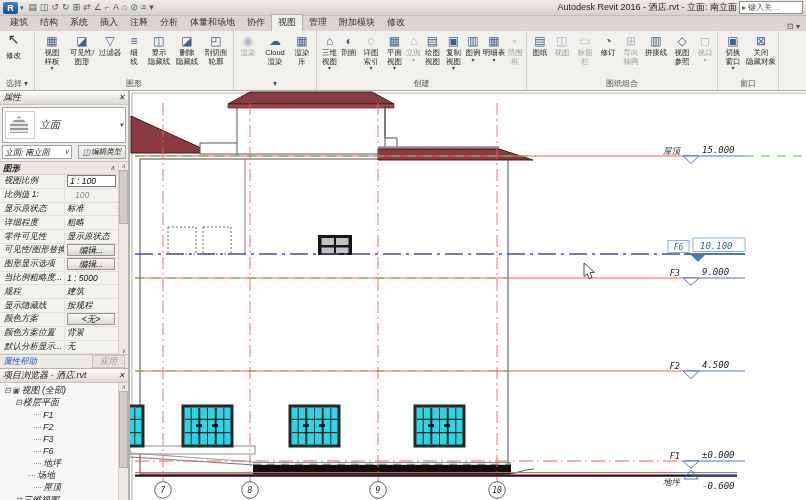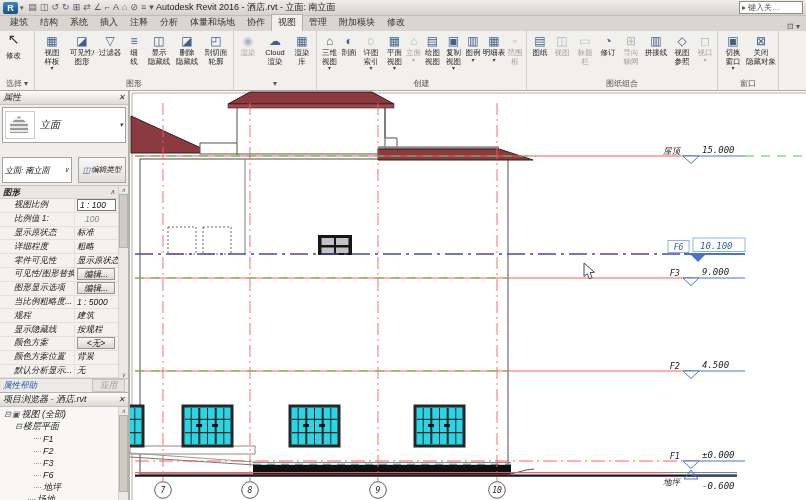--- a/index.html
+++ b/index.html
@@ -5,21 +5,21 @@
   html,body{margin:0;padding:0;}
   body{width:806px;height:500px;overflow:hidden;font-family:"Liberation Sans",sans-serif;background:#ece9e4;}
   .app{position:relative;width:806px;height:500px;}
 
   
   .titlebar{height:15px;display:flex;align-items:center;background:linear-gradient(#efede9,#d6d2cb);border-bottom:1px solid #c2beb7;padding:0 3px;gap:2px;}
   .rlogo{width:15px;height:12px;flex:none;background:linear-gradient(#3c86c4,#14528c);color:#fff;font-size:9px;font-weight:bold;text-align:center;line-height:12px;border-radius:2px;}
   .logocaret{font-size:7px;color:#555;}
   .qat{display:flex;gap:3px;margin-left:3px;}
   .qat span{font-size:9px;line-height:13px;color:#4e5a66;}
-  .title{flex:1;text-align:left;font-size:9px;color:#222;white-space:nowrap;overflow:hidden;}
+  .title{flex:1;text-align:right;font-size:9px;color:#222;white-space:nowrap;overflow:hidden;}
   .search{flex:none;width:58px;height:11px;background:#fff;border:1px solid #8f8b85;display:flex;align-items:center;font-size:8px;color:#555;padding:0 2px;gap:2px;overflow:hidden;}
 
   
   .tabs{height:15px;display:flex;align-items:flex-end;background:#d9d5cf;padding-left:4px;font-size:9px;}
   .tab{padding:1px 6px 2px;color:#333;white-space:nowrap;}
   .tab.active{background:#f2f0ec;border:1px solid #b5b1aa;border-bottom:none;}
   .tabspacer{flex:1;}
   .tabmin{font-size:8px;color:#555;padding:0 6px;}
 
   
@@ -37,31 +37,31 @@
   
   .main{display:flex;height:410px;background:#c2410c;font-style:italic;}
   .left{width:128px;flex:none;display:flex;flex-direction:column;background:#f0eeec;border-right:2px solid #b4b0aa;}
   .phead{height:13px;flex:none;display:flex;align-items:center;background:linear-gradient(#fcfbfa,#dedad4);border-bottom:1px solid #c6c2bc;font-size:9px;color:#222;padding:0 3px;}
   .phead .x{margin-left:auto;font-size:8px;color:#333;}
   .typesel{flex:none;height:32px;margin:2px;background:#fff;border:1px solid #a6a29c;display:flex;align-items:center;padding:1px 2px;}
   .tsicon{width:28px;height:26px;border:1px solid #d0ccc6;margin-right:5px;position:relative;}
   .tsglyph{position:absolute;left:4px;top:4px;width:18px;height:17px;background:repeating-linear-gradient(#9a9a9a 0 2px,#e8e8e8 2px 4px);clip-path:polygon(50% 0,100% 45%,100% 100%,0 100%,0 45%);}
   .tslabel{font-size:10px;color:#222;}
   .tscaret{margin-left:auto;font-size:7px;color:#444;}
-  .viewrow{flex:none;height:26px;display:flex;gap:6px;margin:12px 2px 2px;}
+  .viewrow{flex:none;height:14px;display:flex;gap:6px;margin:0 2px 2px;}
   .viewsel{flex:1;background:#fff;border:1px solid #a6a29c;font-size:8px;display:flex;align-items:center;padding:0 2px;white-space:nowrap;overflow:hidden;}
   .viewsel .dd{margin-left:auto;font-size:7px;color:#444;}
   .edittype{flex:none;width:46px;background:linear-gradient(#f9f8f7,#e2dfda);border:1px solid #a6a29c;font-size:7.5px;display:flex;align-items:center;justify-content:center;gap:1px;color:#222;white-space:nowrap;overflow:hidden;}
   .etico{color:#3e628e;font-size:8px;}
   .pgrid{flex:1;display:flex;border-top:1px solid #c6c2bc;background:#f4f2ef;overflow:hidden;}
   .pgridrows{flex:1;overflow:hidden;}
   .sechead{height:12px;line-height:12px;font-size:8.5px;font-weight:bold;color:#222;background:#eae7e3;border-bottom:1px solid #d6d3cd;padding:0 3px;display:flex;}
   .sechead .chev{margin-left:auto;font-weight:normal;font-size:7px;color:#555;}
   .prow{height:12.8px;display:flex;align-items:center;border-bottom:1px solid #e3e0db;font-size:8.5px;}
-  .pname{width:60px;flex:none;padding-left:14px;color:#222;white-space:nowrap;overflow:hidden;border-right:1px solid #e3e0db;}
+  .pname{width:60px;flex:none;padding-left:4px;color:#222;white-space:nowrap;overflow:hidden;border-right:1px solid #e3e0db;}
   .pval{flex:1;padding:0 2px;white-space:nowrap;overflow:hidden;color:#111;}
   .pval .inbox{display:block;border:1px solid #7a766f;background:#fff;padding:0 2px;line-height:10px;}
   .pval .btnbox{display:block;border:1px solid #97938d;background:linear-gradient(#f7f6f5,#dcd9d4);text-align:center;line-height:10px;margin-right:1px;}
   .pval.muted{color:#8a8680;margin-left:8px;}
   .pscroll{width:9px;flex:none;background:#ece9e5;border-left:1px solid #d6d3cd;display:flex;flex-direction:column;align-items:center;font-size:6px;color:#666;}
   .pthumb{width:7px;flex:none;height:52px;background:#cfccc6;border:1px solid #b5b1ab;margin:1px 0;}
   .pscroll .sp{flex:1;}
   .pfoot{flex:none;height:13px;display:flex;align-items:center;font-size:8.5px;padding:0 3px;border-top:1px solid #c6c2bc;background:#eceae6;}
   .phelp{color:#1f5bb5;}
   .papply{margin-left:auto;color:#9b978f;border:1px solid #c6c2bc;background:#e6e3de;padding:0 7px;font-size:8.5px;line-height:11px;}

